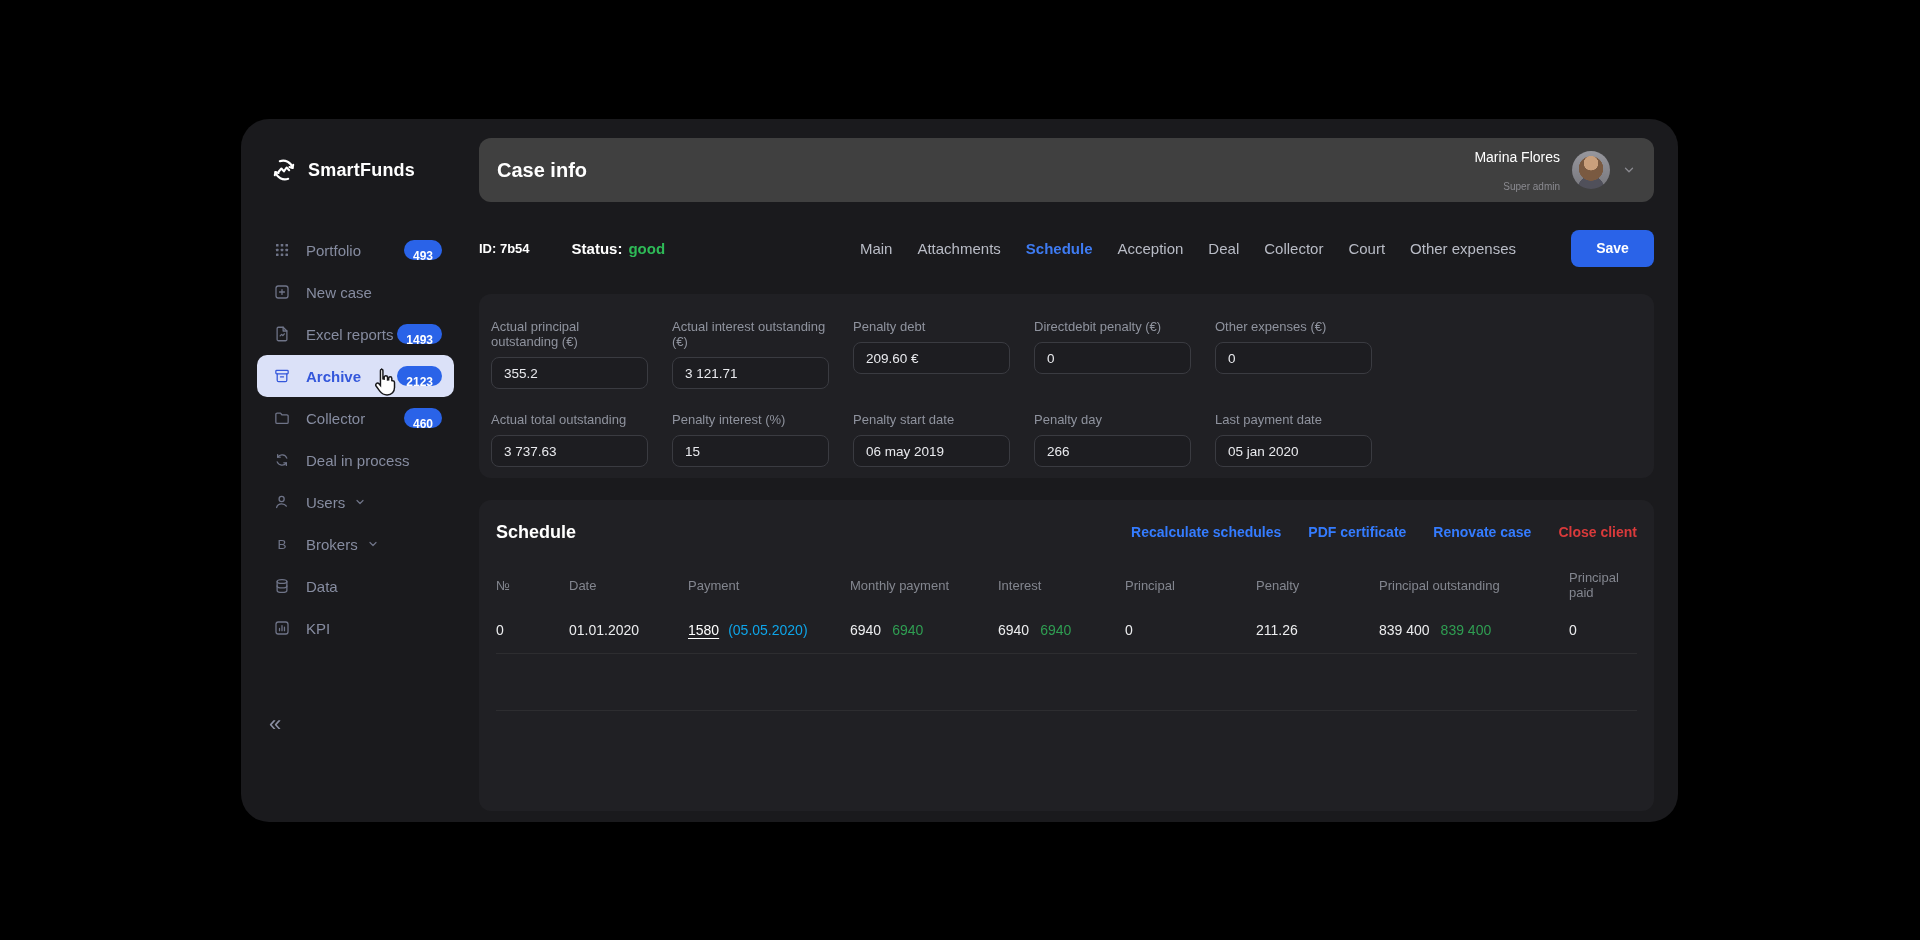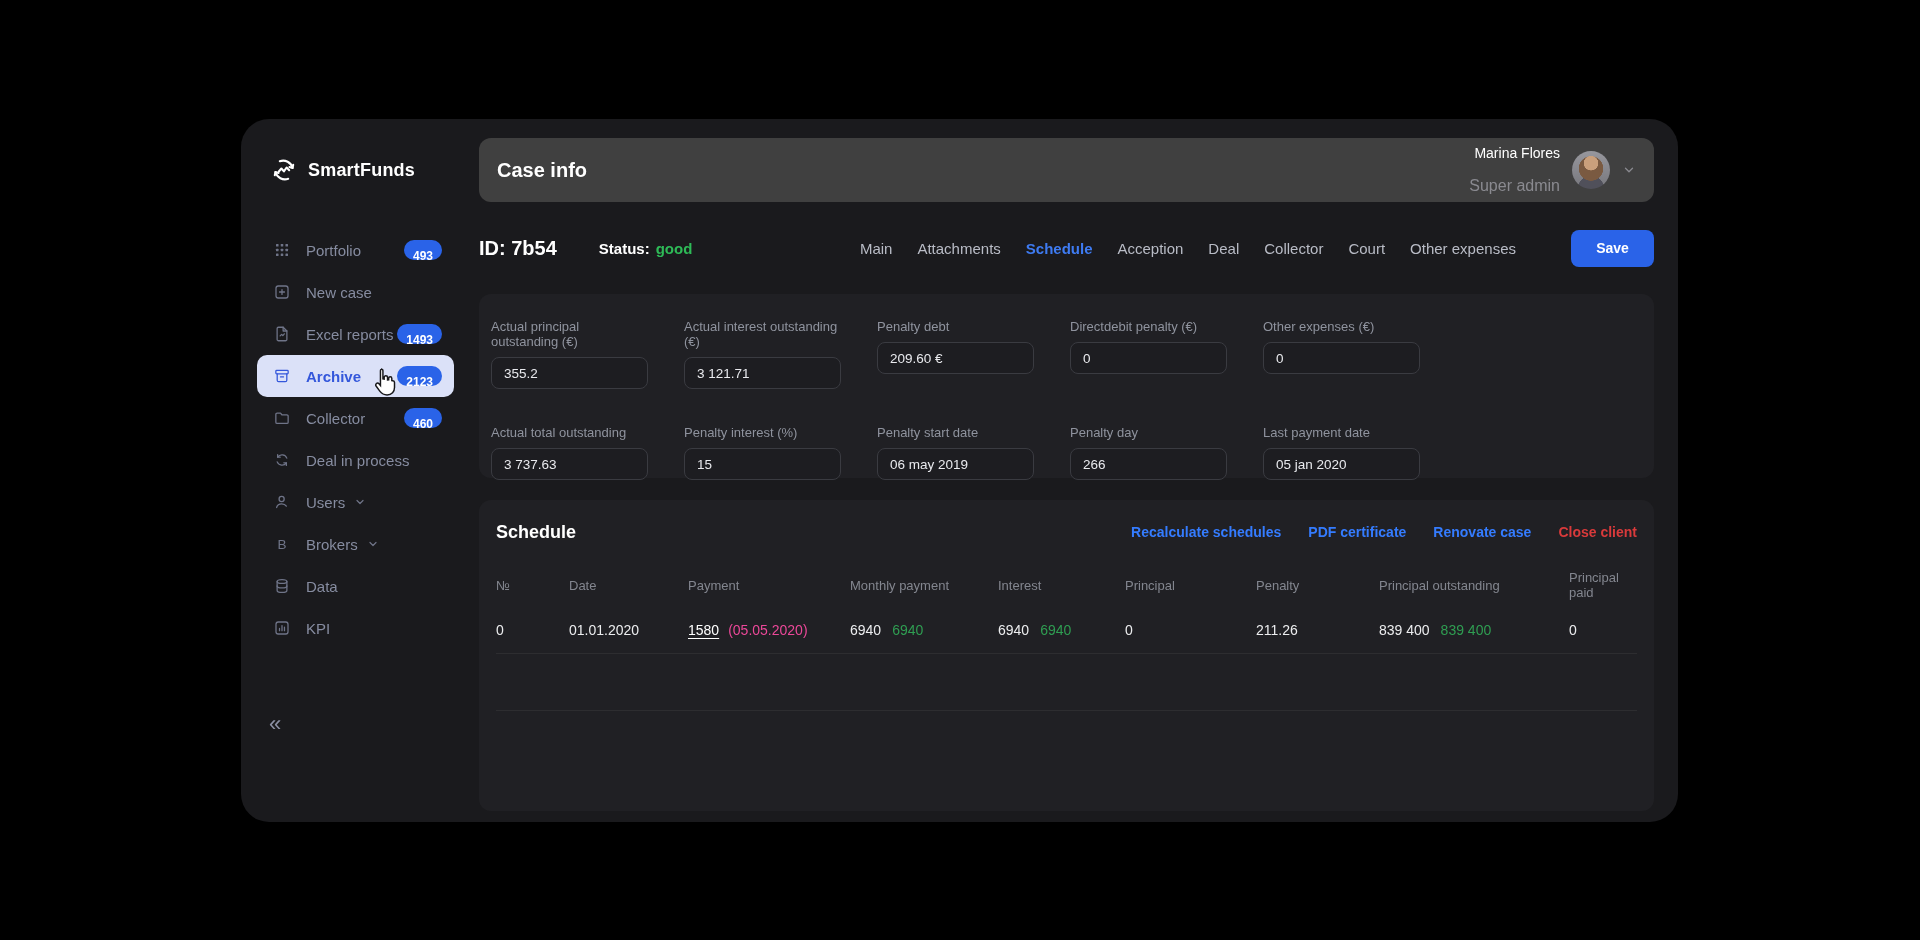--- a/index.html
+++ b/index.html
@@ -42,67 +42,67 @@
   
   .main{flex:1;display:flex;flex-direction:column;padding:19px 24px 0 0;}
   .topbar{
     height:64px;background:#404040;border-radius:12px;display:flex;align-items:center;
     padding:0 18px;flex:0 0 64px;
   }
   .page-title{font-size:20px;font-weight:700;color:#fff;}
   .user-menu{margin-left:auto;display:flex;align-items:center;gap:12px;cursor:pointer;}
   .user-text{text-align:right;}
   .user-name{font-size:14px;color:#fff;}
-  .user-role{font-size:16px;color:#8a8a90;margin-top:16px;}
+  .user-role{font-size:10px;color:#8a8a90;margin-top:16px;}
   .avatar{
     width:38px;height:38px;border-radius:50%;flex:0 0 38px;
     background:
       radial-gradient(circle at 50% 32%, #caa07c 0 7px, transparent 7.5px),
       radial-gradient(circle at 50% 46%, #7a5a41 0 12px, transparent 12.5px),
       radial-gradient(circle at 50% 100%, #50505a 0 13px, transparent 13.5px),
       linear-gradient(180deg,#97979d,#77777d);
   }
   .user-chevron{width:14px;height:14px;color:#8a8a90;display:inline-flex;}
   
   .casebar{height:92px;display:flex;align-items:center;flex:0 0 92px;}
-  .case-id{font-size:20px;font-weight:700;color:#fff;}
+  .case-id{font-size:13px;font-weight:700;color:#fff;}
   .case-status{margin-left:42px;font-size:15px;font-weight:700;color:#fff;}
   .case-status .good{color:var(--good);margin-left:6px;}
   .tabs{margin-left:auto;display:flex;align-items:center;gap:25px;}
   .tab{font-size:15px;color:#b9bcc6;cursor:pointer;font-weight:500;}
   .tab.active{color:#3e7bf2;font-weight:700;}
   .save-btn{
     margin-left:55px;width:83px;height:37px;border:none;border-radius:8px;
     background:var(--accent);color:#fff;font-size:14px;font-weight:600;cursor:pointer;
     font-family:inherit;
   }
   
   .card{background:#202024;border-radius:12px;}
   .form-card{flex:0 0 184px;height:184px;padding:25px 12px 24px;}
-  .fgrid{display:grid;grid-template-columns:repeat(5,157px);column-gap:24px;row-gap:23px;gap:36px;}
+  .fgrid{display:grid;grid-template-columns:repeat(5,157px);column-gap:24px;row-gap:23px;}
   .field .flabel{font-size:13px;color:#8f939e;display:block;margin-bottom:8px;}
   .field input{
     width:100%;height:32px;background:#1d1d21;border:1px solid #3a3b41;border-radius:8px;
     color:#e9eaee;font-size:13.5px;padding:0 12px;font-family:inherit;outline:none;
   }
   
   .schedule-card{margin-top:22px;height:311px;flex:0 0 311px;padding:0 17px;}
   .sched-head{height:64px;display:flex;align-items:center;}
   .sched-title{font-size:18px;font-weight:700;color:#fff;}
   .sched-actions{margin-left:auto;display:flex;gap:27px;}
   .sched-link{font-size:14px;font-weight:700;color:var(--accent);cursor:pointer;filter:brightness(1.25);}
   .sched-link.danger{color:var(--danger);filter:none;}
   .tgrid{display:grid;grid-template-columns:73px 119px 162px 148px 127px 131px 123px 190px 1fr;align-items:center;}
   .thead{height:42px;}
   .thead span{font-size:13px;color:#83868f;}
   .trow{height:48px;border-bottom:1px solid rgba(255,255,255,.06);font-size:14px;color:#ecedef;}
   .trow.empty{height:57px;}
   .trow.empty.last{border-bottom:none;}
   .cell-pay .pay-link{color:#fff;text-decoration:underline;text-underline-offset:3px;cursor:pointer;}
-  .cell-pay .pay-date{color:#ec4899;margin-left:9px;}
+  .cell-pay .pay-date{color:#0ea5e9;margin-left:9px;}
   .green{color:var(--table-green);margin-left:11px;}
   
   .cursor{position:absolute;left:371px;top:366px;width:27px;height:32px;pointer-events:none;z-index:9;}
   svg{display:block;width:100%;height:100%;}
 </style>
 </head>
 <body>
 
 <div class="window">
 

